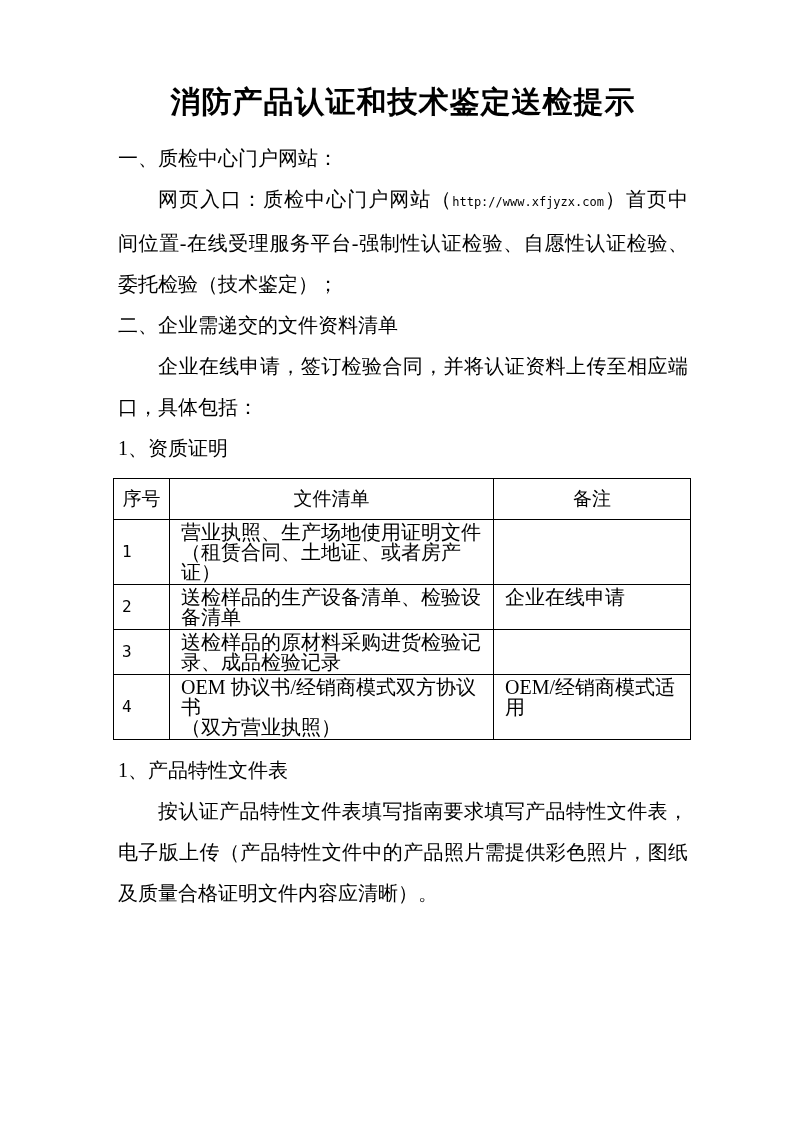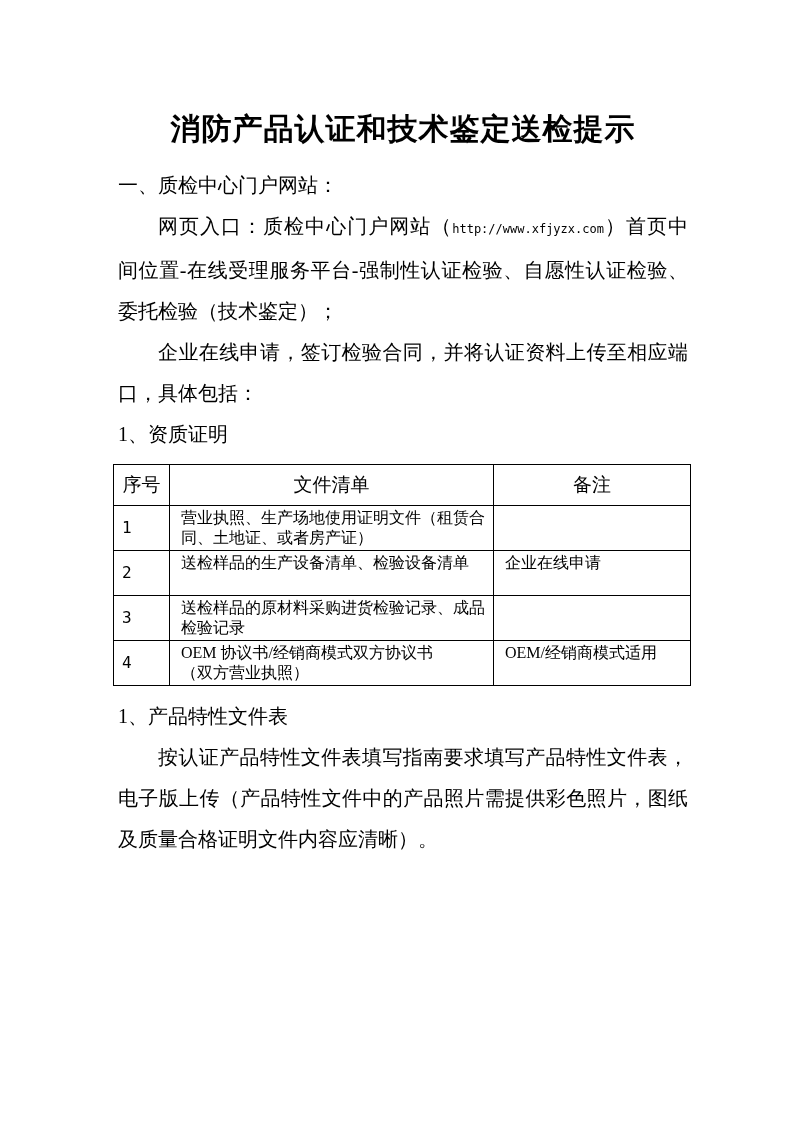--- a/index.html
+++ b/index.html
@@ -11,21 +11,21 @@
     width: 800px;
     height: 1131px;
     position: relative;
     color: #000000;
     font-family: "Liberation Serif", serif;
     overflow: hidden;
   }
   .page {
     position: absolute;
     left: 118px;
-    top: 107px;
+    top: 80px;
     width: 570px;
   }
   .doc-title {
     font-size: 30px;
     line-height: 44px;
     font-weight: 700;
     text-align: center;
     letter-spacing: 1px;
     margin: 0 0 14px 0;
   }
@@ -57,21 +57,21 @@
   .doc-table th {
     font-size: 19px;
     height: 41px;
     text-align: center;
     padding: 0;
   }
   .col-no    { width: 56px;  }
   .col-doc   { width: 324px; }
   .col-note  { width: 197px; }
   .doc-table td {
-    font-size: 16px;
+    font-size: 20px;
     line-height: 20px;
     vertical-align: top;
     padding: 2px 6px 2px 11px;
   }
   .doc-table td.cell-no {
     vertical-align: middle;
     font-family: "DejaVu Sans Mono", monospace;
     font-size: 16px;
     padding-left: 8px;
   }
@@ -94,20 +94,21 @@
 
 <div class="page">
 
   <h1 class="doc-title">消防产品认证和技术鉴定送检提示</h1>
 
   <p>一、质检中心门户网站：</p>
 
   <p class="indent"><span>网页入口：质检中心门户网站（</span><span class="latin">http://www.xfjyzx.com</span><span>）首页中间位置-在线受理服务平台-强制性认证检验、自愿性认证检验、委托检验（技术鉴定）；</span></p>
 
 
+  <p>二、企业需递交的文件资料清单</p>
 
   <p class="indent">企业在线申请，签订检验合同，并将认证资料上传至相应端口，具体包括：</p>
 
   <p>1、资质证明</p>
 
   <table class="doc-table">
     <colgroup>
       <col class="col-no">
       <col class="col-doc">
       <col class="col-note">

